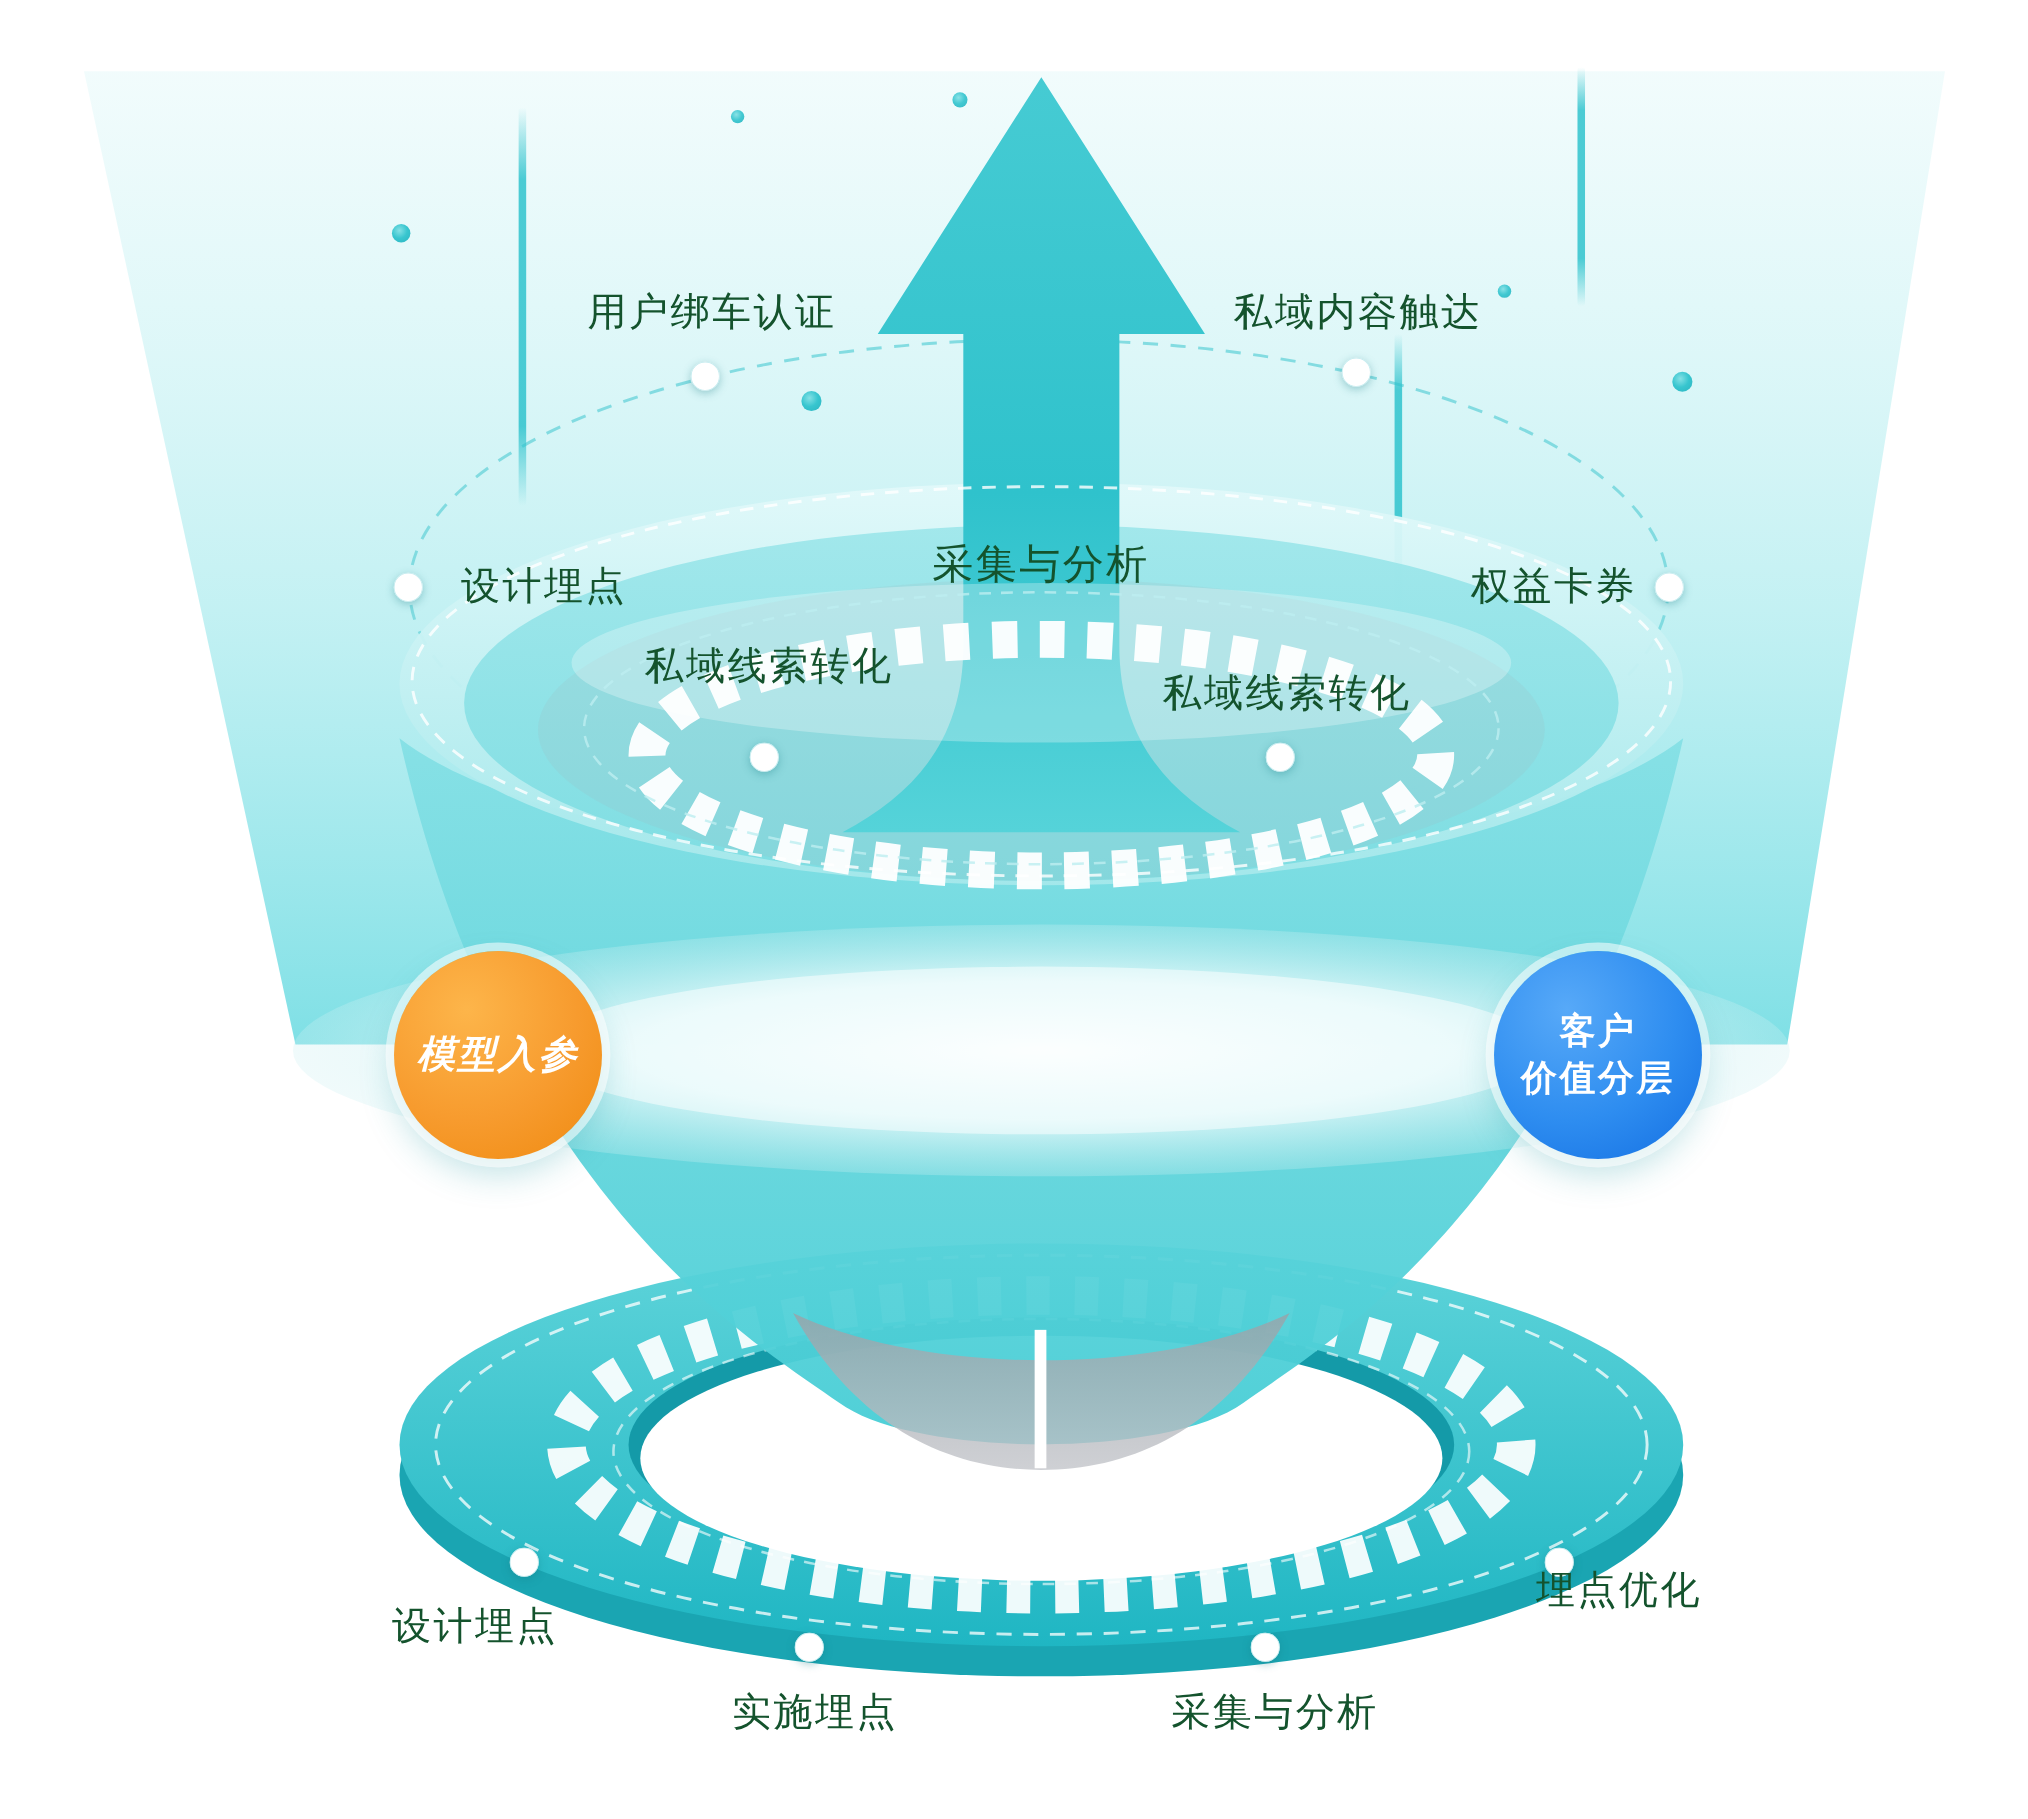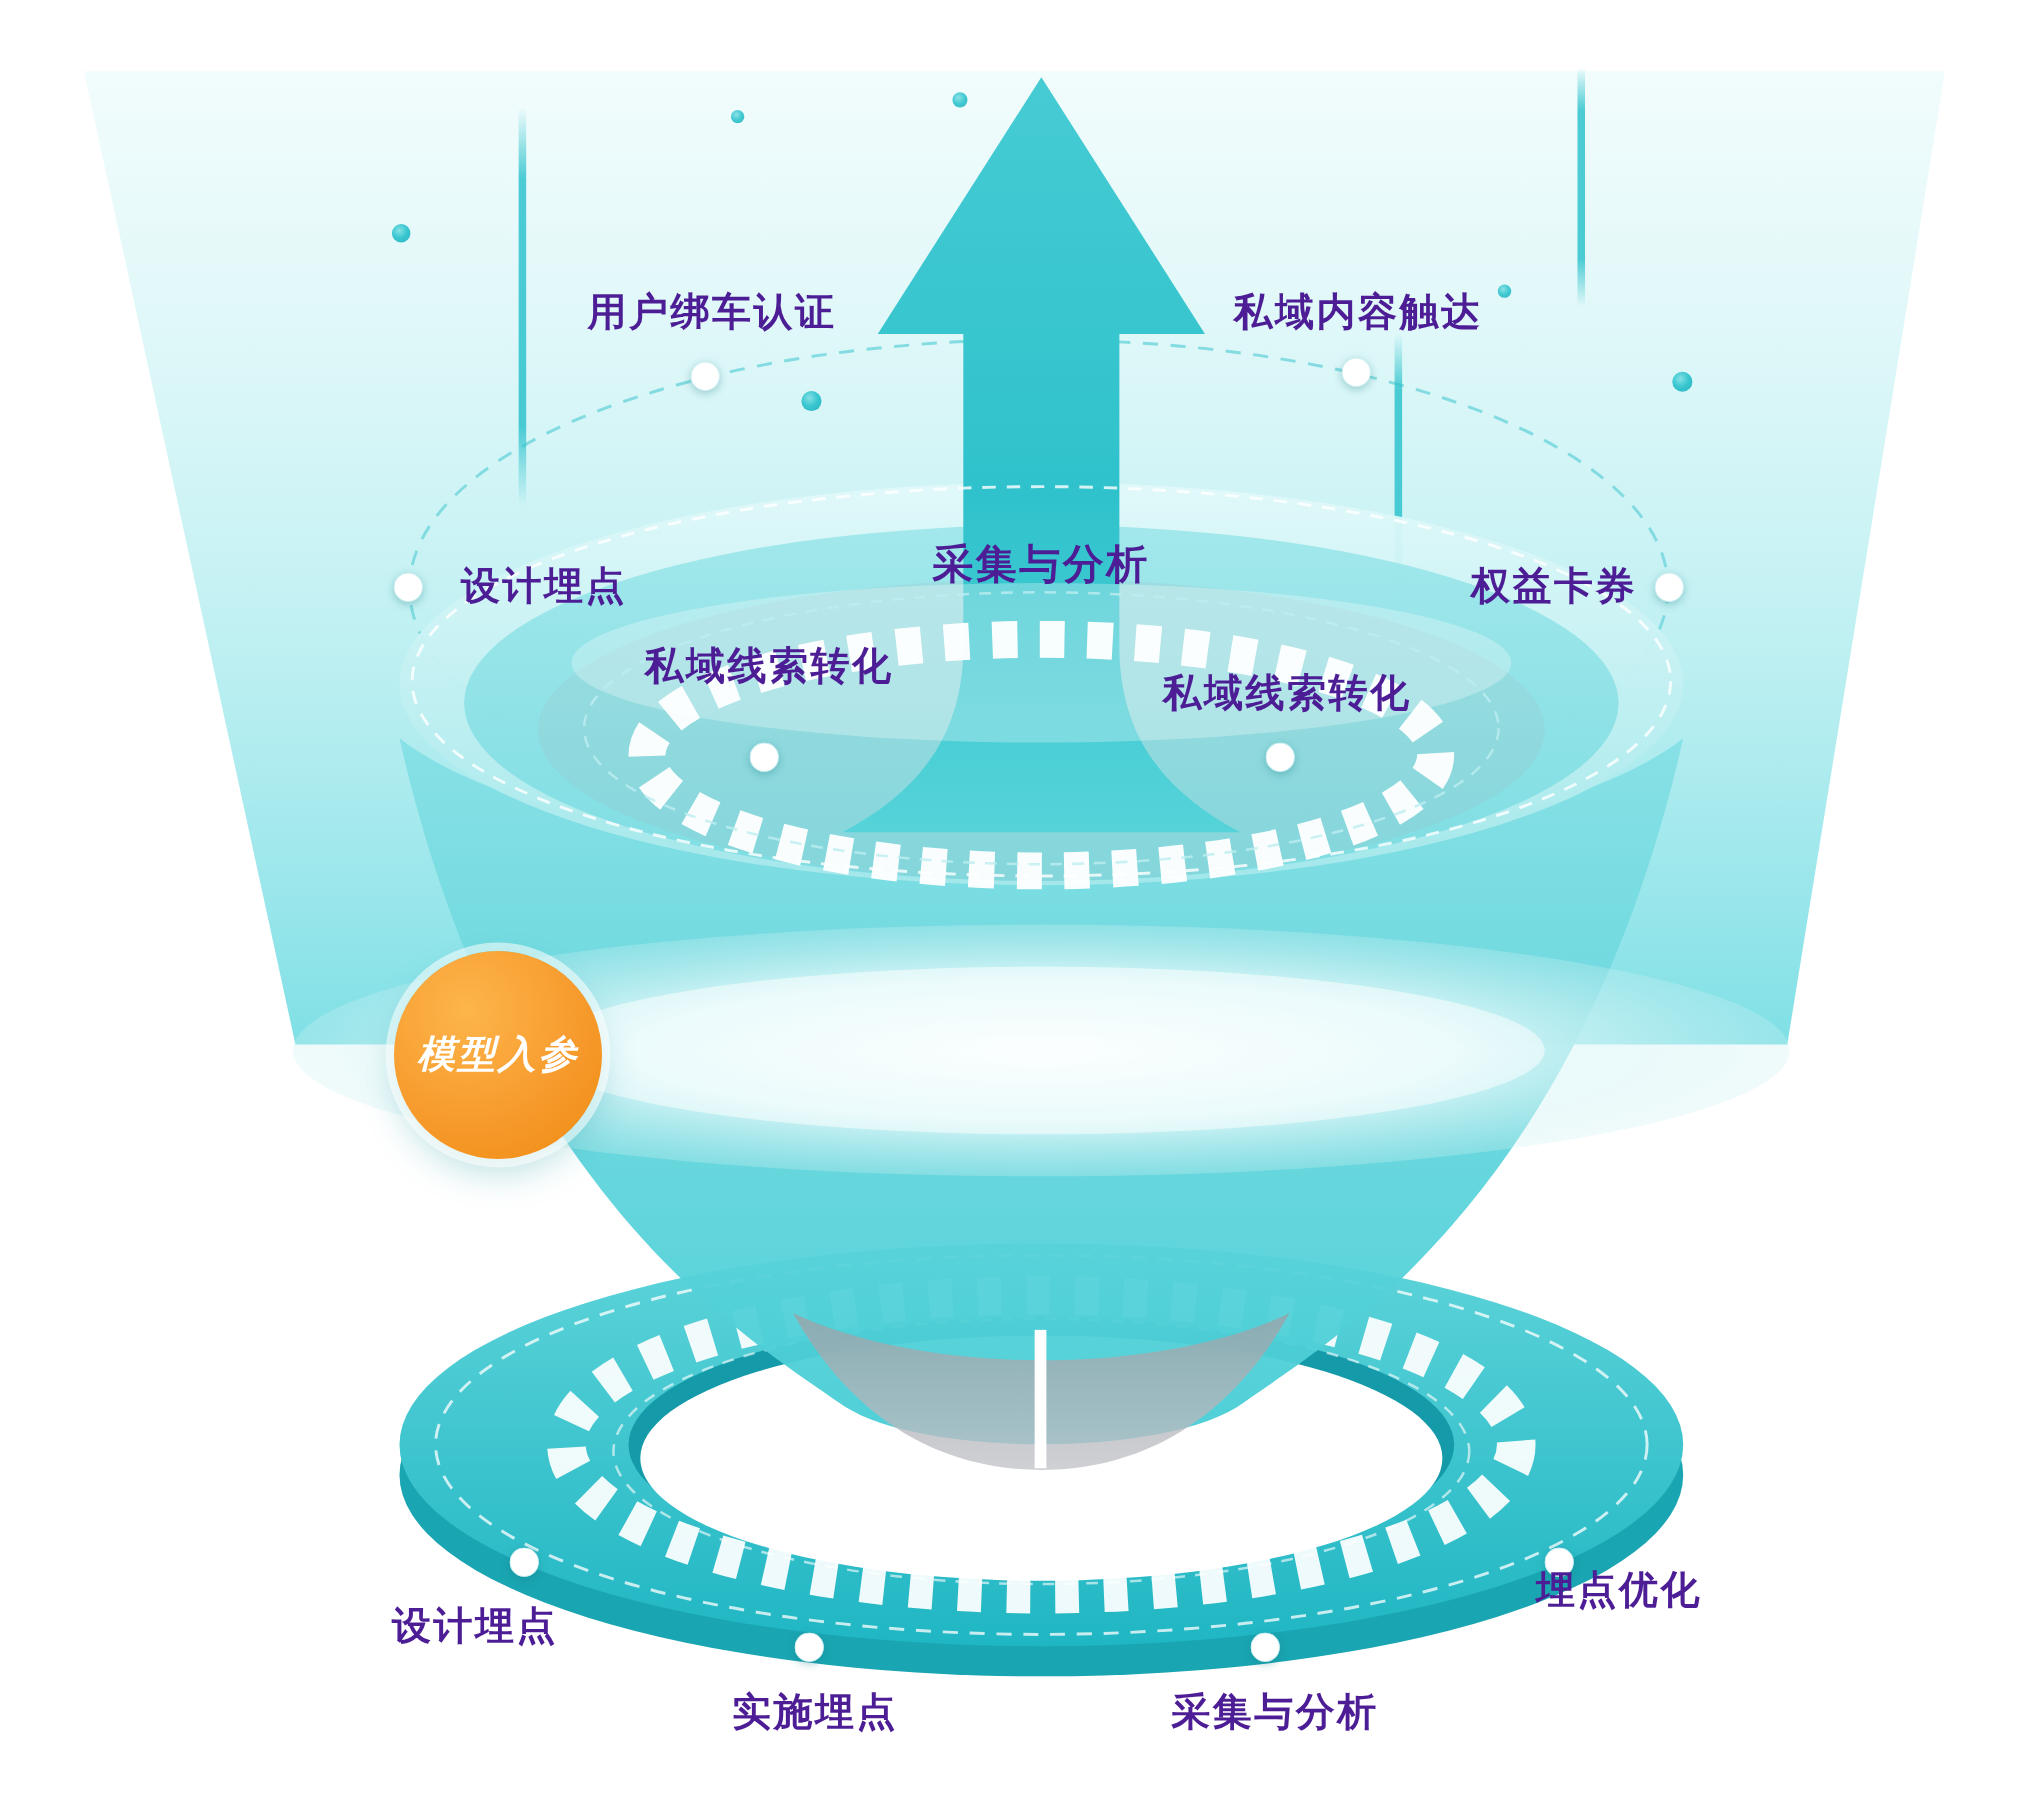--- a/index.html
+++ b/index.html
@@ -7,23 +7,23 @@
     position:relative;
     width:2029px;height:1819px;
     background:#ffffff;
     overflow:hidden;
     font-family:"Liberation Sans",sans-serif;
   }
   .artwork{position:absolute;left:0;top:0;width:2029px;height:1819px;}
   .lbl{
     position:absolute;
     transform:translate(-50%,-50%);
-    font-weight:bold;
+    font-weight:normal;
     font-size:39px;
-    color:#4c1d95;
+    color:#14532d;
     letter-spacing:2.5px;
     white-space:nowrap;
   }
   .lbl-title{font-size:41px;}
   .node-dot{
     position:absolute;
     width:28.5px;height:28.5px;border-radius:50%;
     background:#ffffff;
     box-shadow:0 2.5px 8.4px rgba(20,120,130,.35), inset 0 0 0 0.8px rgba(185,232,236,.9);
     transform:translate(-50%,-50%);
@@ -200,15 +200,19 @@
   <div class="lbl" style="left:475px;top:1626px">设计埋点</div>
   <div class="lbl" style="left:815px;top:1712px">实施埋点</div>
   <div class="lbl" style="left:1275px;top:1712px">采集与分析</div>
   <div class="lbl" style="left:1619px;top:1590px">埋点优化</div>
 
   <div class="badge badge-orange" style="left:498px;top:1055px">
     <span>模型入参</span>
   </div>
 
 
+  <div class="badge badge-blue" style="left:1598px;top:1055px">
+    <span>客户</span>
+    <span>价值分层</span>
+  </div>
 
 </div>
 
 
 </body></html>

